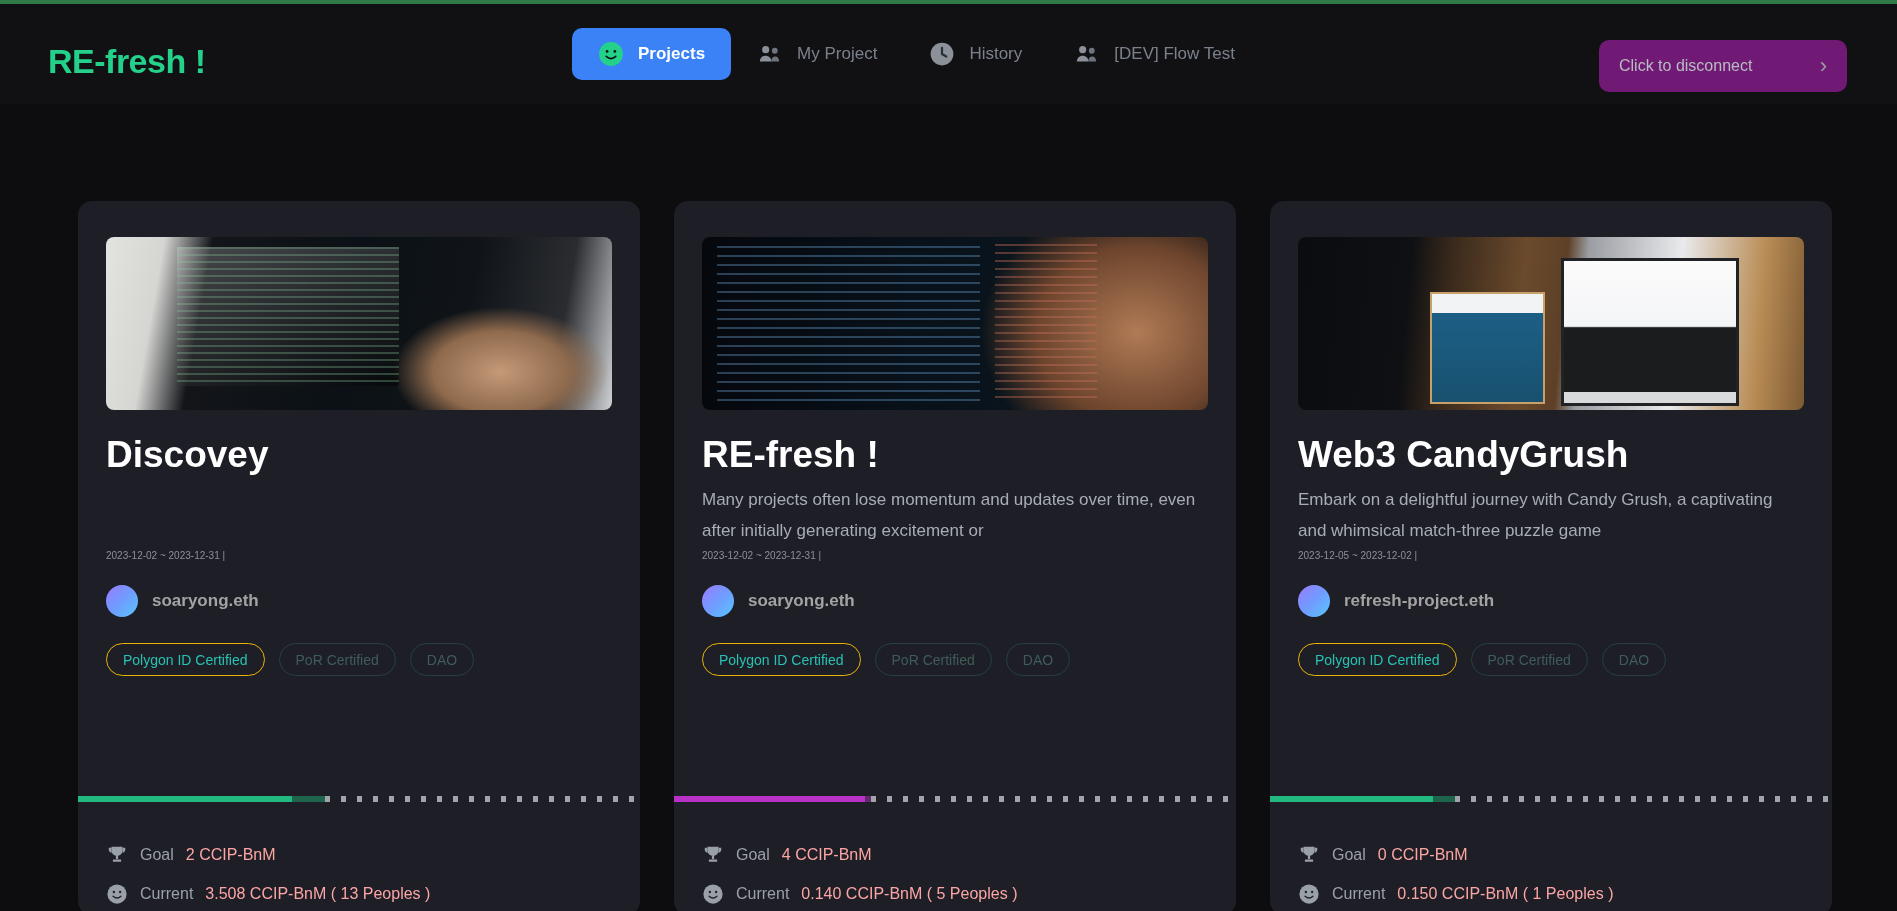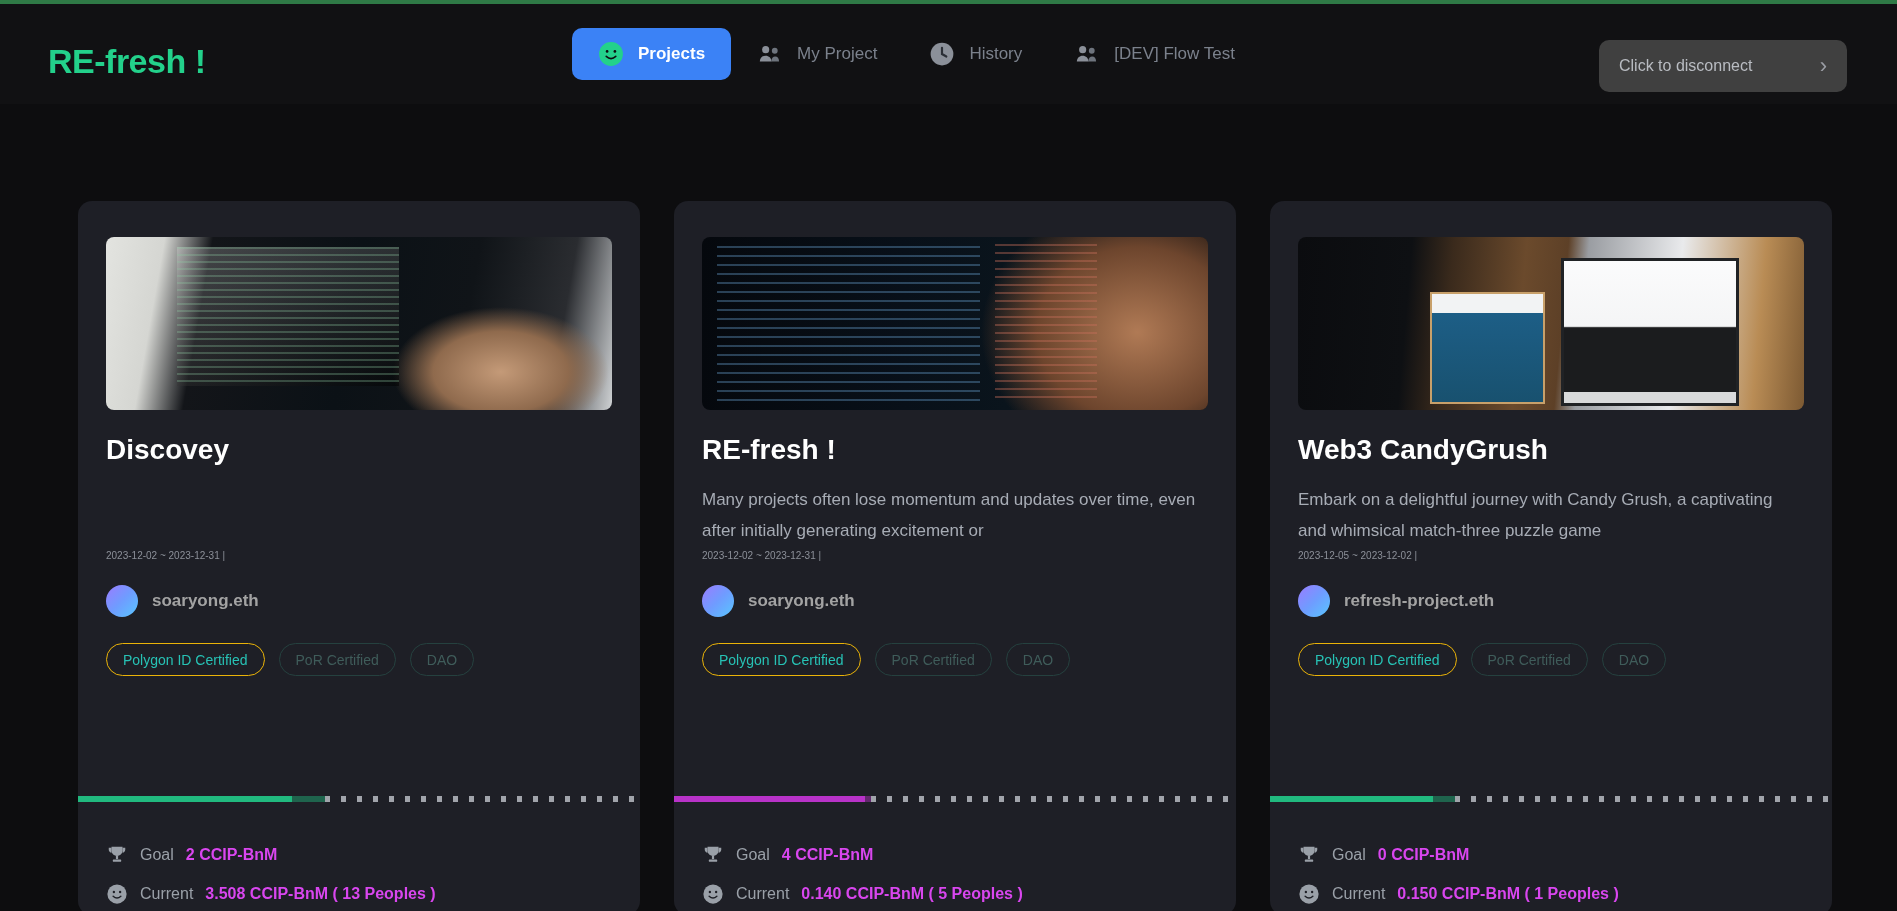--- a/index.html
+++ b/index.html
@@ -36,21 +36,21 @@
     white-space: nowrap;
   }
   .nav-item.active { background: #3b82f6; }
   .nav-label { font-size: 17px; color: #7b818c; }
   .nav-item.active .nav-label { color: #ffffff; font-weight: bold; }
   .nav-icon { width: 26px; height: 26px; display:block; }
 
   #disconnect {
     position: absolute; right: 50px; top: 36px;
     width: 248px; height: 52px;
-    background: #404040; border-radius: 10px;
+    background: #701a75; border-radius: 10px;
     display: flex; align-items: center; justify-content: space-between;
     padding: 0 20px; cursor: pointer;
   }
   #disconnect .dc-label { font-size: 16px; color: #b9bcc2; }
   #disconnect .dc-chev { font-size: 22px; color: #9a9da4; line-height: 1; }
 
   
   #cards {
     position: absolute; top: 201px; left: 78px;
     display: flex; gap: 34px;
@@ -118,21 +118,21 @@
   .ph-c::after {
     content:"";
     position:absolute; left:52%; top:12%; width:34%; height:82%;
     background:
       linear-gradient(180deg, #fbfbfc 0%, #f4f5f6 46%, #1b1c1e 47%, #1b1c1e 92%, #d9dadb 92%);
     border: 3px solid #202225;
   }
 
   .card-title {
     position: absolute; left: 28px; top: 233px;
-    font-size: 28px; font-weight: bold; color: #ffffff;
+    font-size: 37px; font-weight: bold; color: #ffffff;
   }
   .card-desc {
     position: absolute; left: 28px; top: 283px; width: 504px;
     font-size: 17px; line-height: 31px; color: #a7acb5;
     max-height: 62px; overflow: hidden;
   }
   .card-date {
     position: absolute; left: 28px; top: 349px;
     font-size: 10px; color: #8c9099;
   }
@@ -179,21 +179,21 @@
   }
 
   .stats { position: absolute; left: 28px; bottom: 10px; width: 504px; }
   .stat-row {
     display: flex; align-items: center; gap: 12px;
     margin-bottom: 17px;
   }
   .stat-row:last-child { margin-bottom: 0; }
   .stat-icon { width: 22px; height: 22px; display:block; }
   .stat-label { font-size: 16px; color: #9aa0a8; }
-  .stat-value { font-size: 16px; font-weight: bold; color: #d946ef; }
+  .stat-value { font-size: 16px; font-weight: normal; color: #fca5a5; }
 </style>
 </head>
 <body>
 
 <div id="topline"></div>
 
 <div id="header">
   <div id="logo">RE-fresh !</div>
 
   <nav id="nav">

